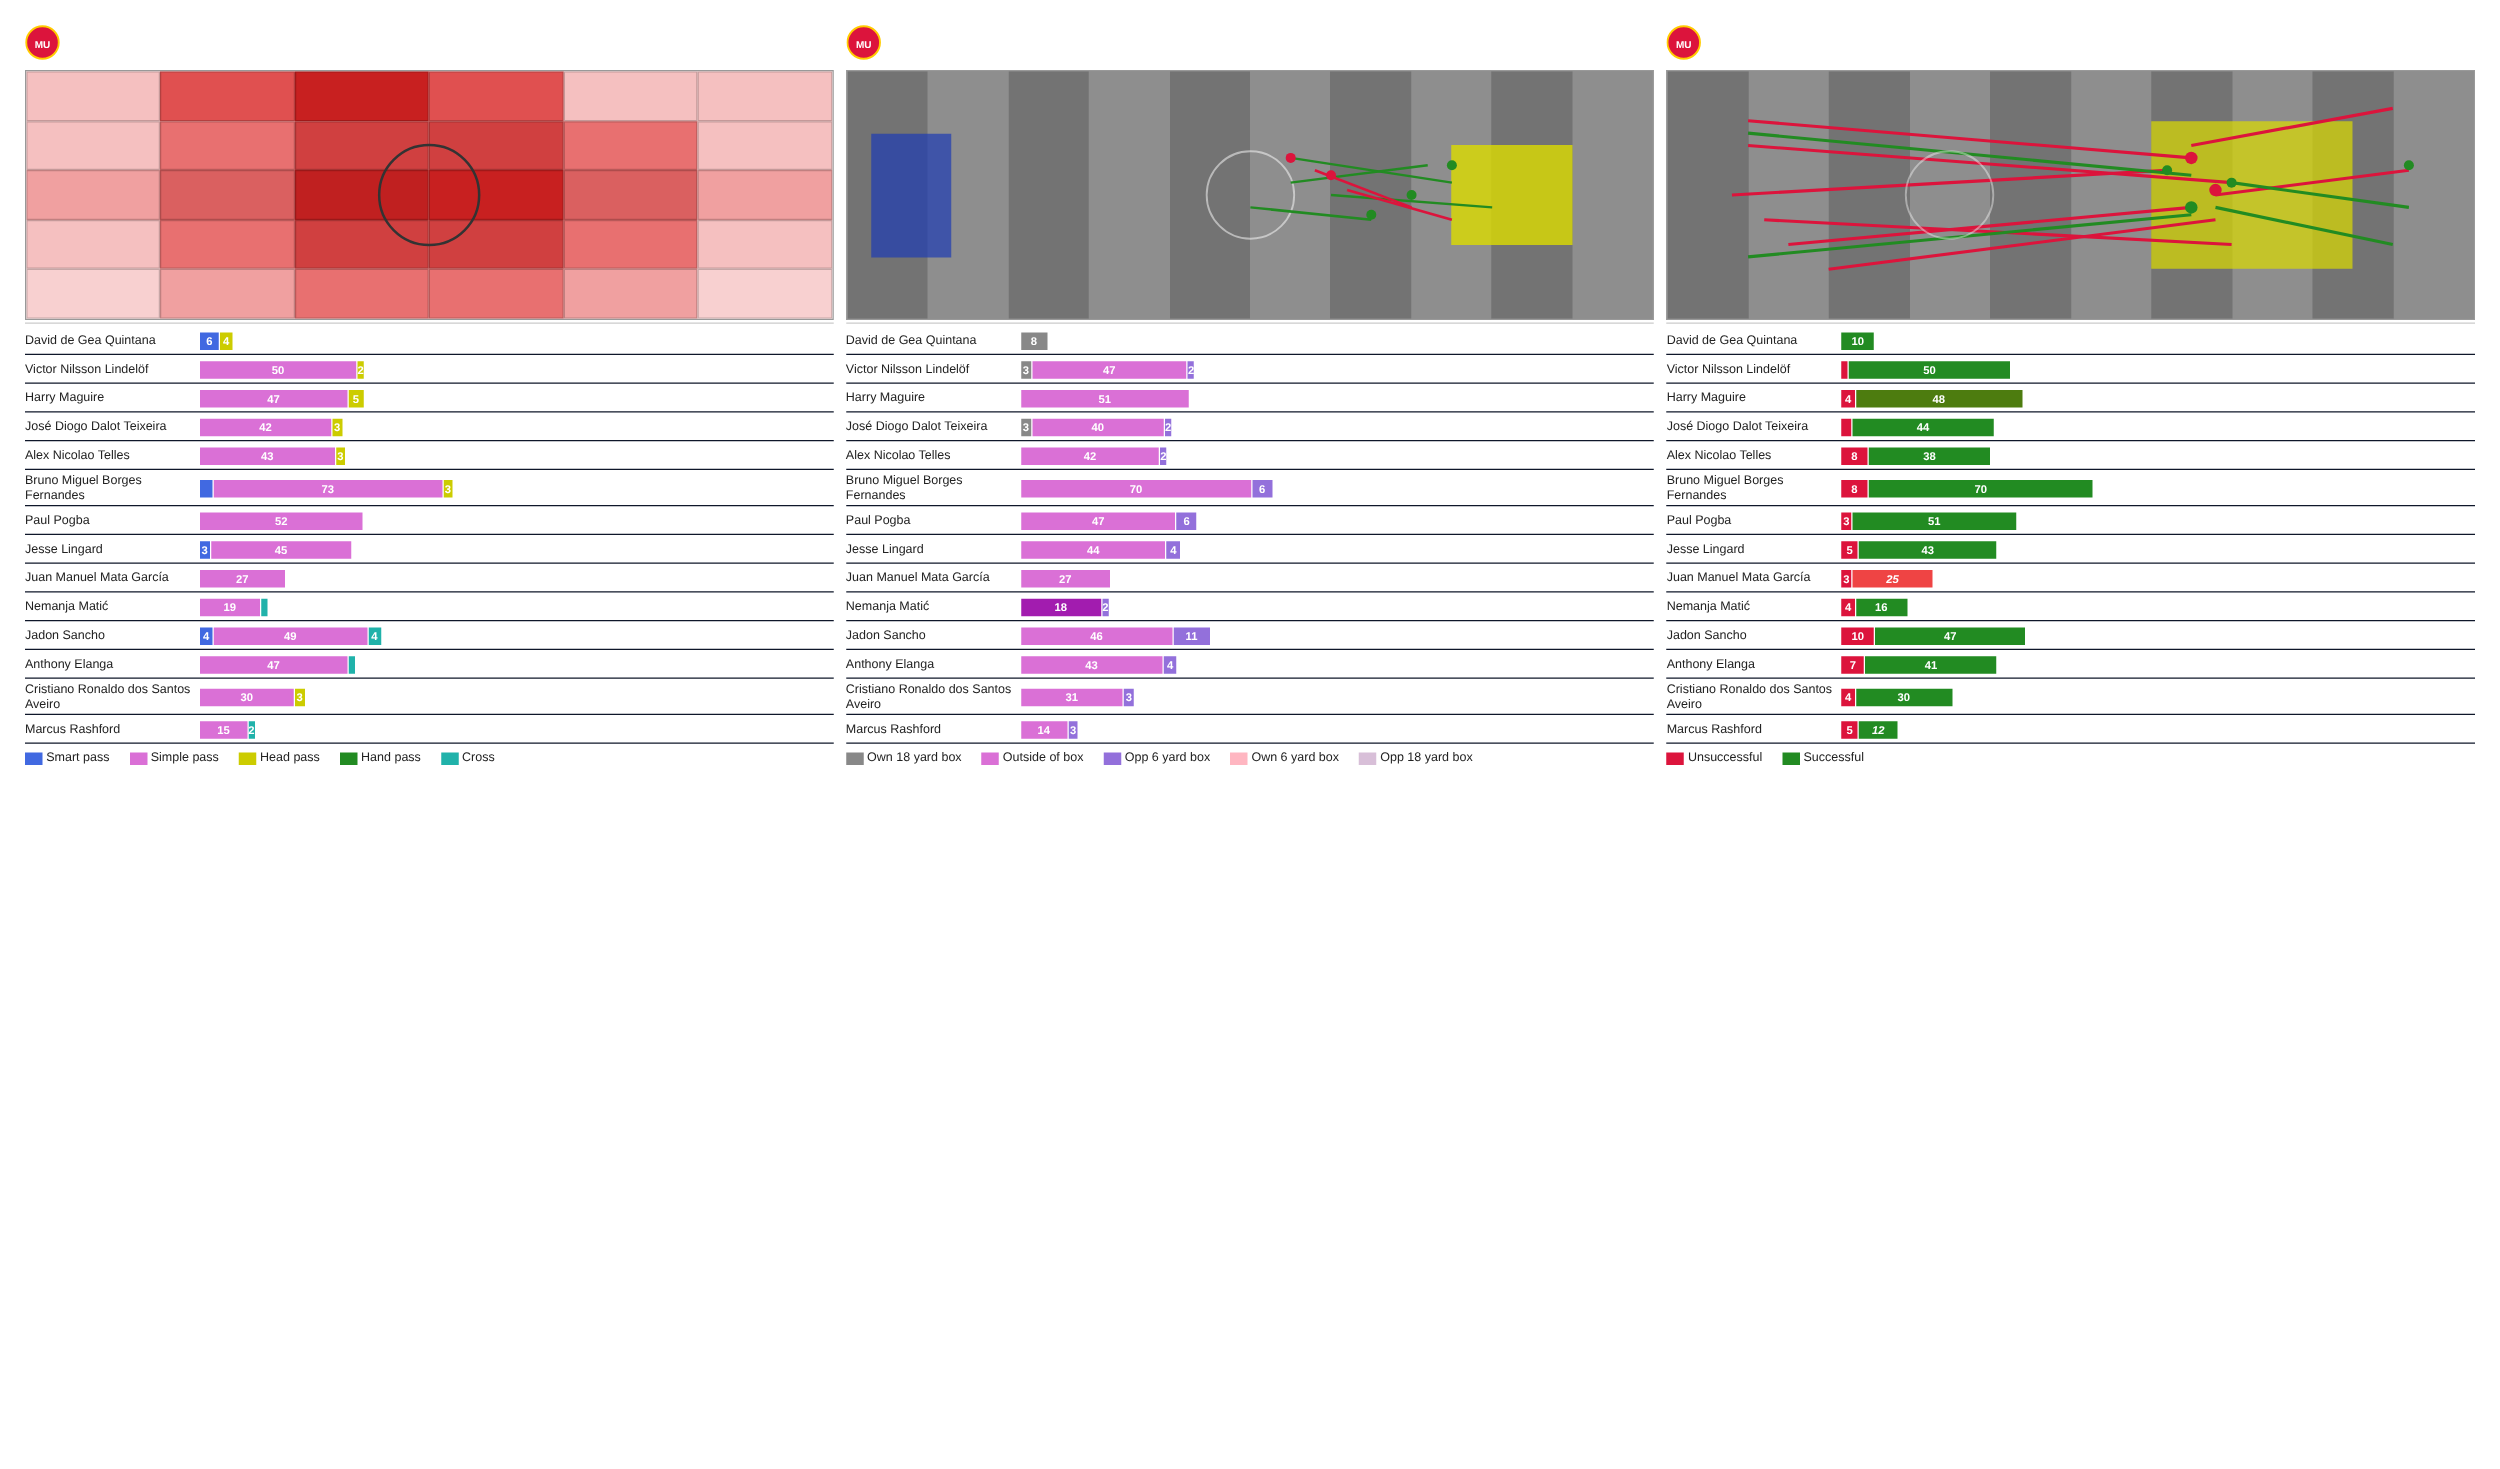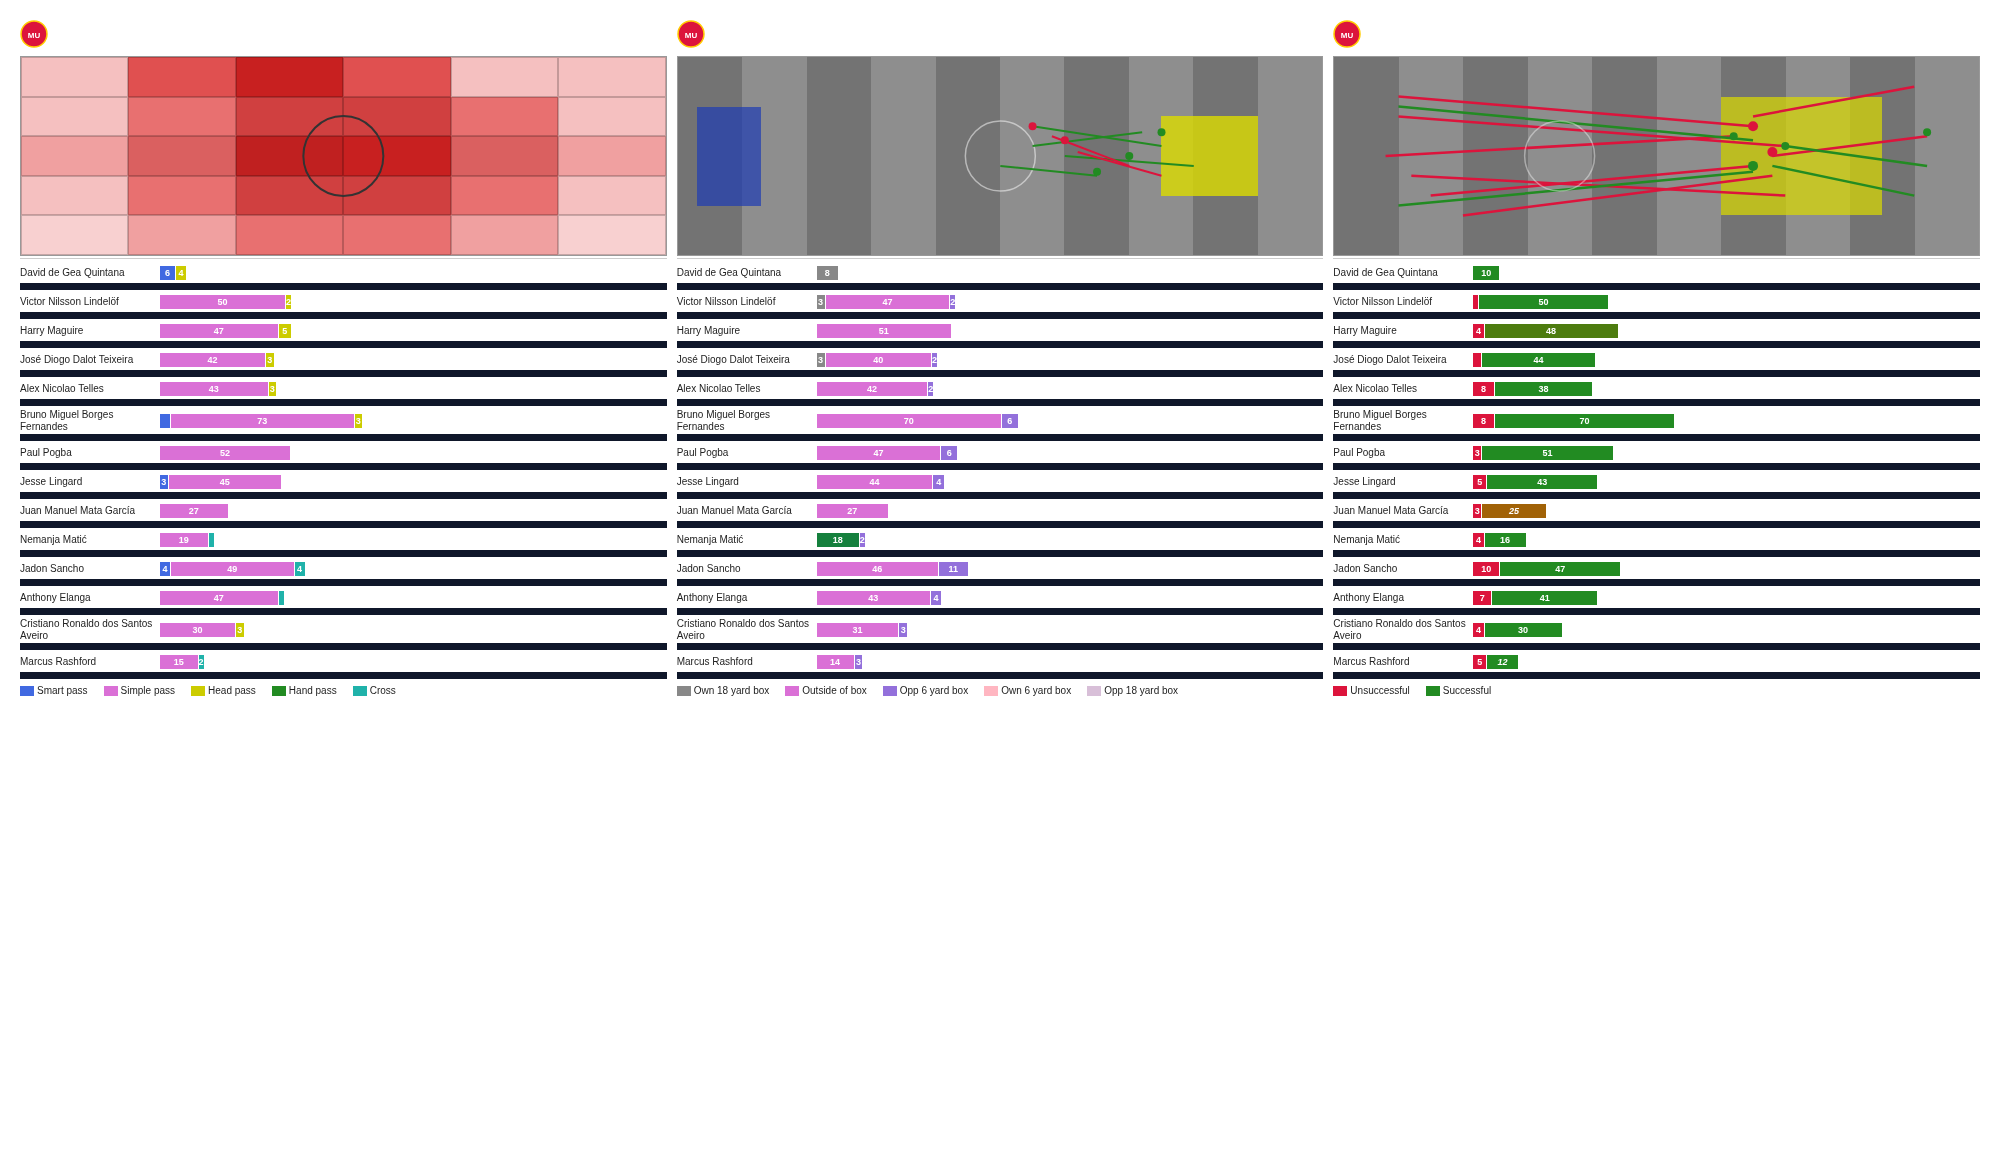--- a/index.html
+++ b/index.html
@@ -2,21 +2,21 @@
 <html><head>
   <meta charset="utf-8">
   <style>
     * { box-sizing: border-box; margin: 0; padding: 0; }
     body { font-family: Arial, sans-serif; font-size: 11px; background: #fff; color: #222; width: 2000px; }
     .main-container { display: flex; width: 2000px; padding: 20px; gap: 10px; }
     .panel { flex: 1; min-width: 0; }
     .panel-title { display: flex; align-items: flex-start; gap: 8px; font-weight: bold; font-size: 13px; margin-bottom: 8px; text-decoration: underline; }
     .man-utd-logo { width: 28px; height: 28px; display: inline-block; }
     .section-label { font-size: 12px; font-weight: bold; margin-bottom: 4px; border-bottom: 1px solid #ccc; padding-bottom: 2px; }
-    .player-row { display: flex; align-items: center; margin-bottom: 2px; min-height: 20px; border-bottom: 7px solid #0f172a; padding: 1px 0; }
+    .player-row { display: flex; align-items: center; margin-bottom: 2px; min-height: 20px; border-bottom: 1px solid #0f172a; padding: 1px 0; }
     .player-name { width: 140px; min-width: 140px; font-size: 10px; line-height: 1.2; padding-right: 4px; }
     .bars-container { flex: 1; display: flex; align-items: center; gap: 1px; height: 18px; }
     .bar { height: 14px; display: flex; align-items: center; justify-content: center; font-size: 9px; font-weight: bold; color: #fff; min-width: 4px; }
     
     .heatmap-container { width: 100%; height: 200px; position: relative; border: 1px solid #999; overflow: hidden; }
     .heatmap-grid { display: grid; grid-template-columns: repeat(6, 1fr); grid-template-rows: repeat(5, 1fr); width: 100%; height: 100%; }
     .heatmap-cell { border: 1px solid rgba(0,0,0,0.2); }
     
     .smart-field { width: 100%; height: 200px; position: relative; background: #888; border: 1px solid #999; overflow: hidden; }
     .crosses-field { width: 100%; height: 200px; position: relative; background: #888; border: 1px solid #999; overflow: hidden; }
@@ -313,21 +313,21 @@
         </div>
         <div class="player-row">
           <div class="player-name">Juan Manuel Mata García</div>
           <div class="bars-container">
             <div class="bar" style="background: rgb(218, 112, 214); width: 71.0526px; min-width: 4px;">27</div>
           </div>
         </div>
         <div class="player-row">
           <div class="player-name">Nemanja Matić</div>
           <div class="bars-container">
-            <div class="bar" style="background: #15803d; width: 42px; min-width: 4px;">18</div>
+            <div class="bar" style="background: #a21caf; width: 64px; min-width: 4px;">18</div>
             <div class="bar" style="background: rgb(147, 112, 219); width: 5.26316px; min-width: 4px;">2</div>
           </div>
         </div>
         <div class="player-row">
           <div class="player-name">Jadon Sancho</div>
           <div class="bars-container">
             <div class="bar" style="background: rgb(218, 112, 214); width: 121.053px; min-width: 4px;">46</div>
             <div class="bar" style="background: rgb(147, 112, 219); width: 28.9474px; min-width: 4px; text-align: center;">11</div>
           </div>
         </div>
@@ -483,21 +483,21 @@
           <div class="player-name">Jesse Lingard</div>
           <div class="bars-container">
             <div class="bar" style="background: rgb(220, 20, 60); width: 12.8205px; min-width: 4px;">5</div>
             <div class="bar" style="background: rgb(34, 139, 34); width: 110.256px; min-width: 4px;">43</div>
           </div>
         </div>
         <div class="player-row">
           <div class="player-name">Juan Manuel Mata García</div>
           <div class="bars-container">
             <div class="bar" style="background: rgb(220, 20, 60); width: 7.69231px; min-width: 4px;">3</div>
-            <div class="bar" style="background: #a16207; width: 64.1026px; min-width: 4px; font-style: italic;">25</div>
+            <div class="bar" style="background: #ef4444; width: 64.1026px; min-width: 4px; font-style: italic;">25</div>
           </div>
         </div>
         <div class="player-row">
           <div class="player-name">Nemanja Matić</div>
           <div class="bars-container">
             <div class="bar" style="background: rgb(220, 20, 60); width: 10.2564px; min-width: 4px;">4</div>
             <div class="bar" style="background: rgb(34, 139, 34); width: 41.0256px; min-width: 4px;">16</div>
           </div>
         </div>
         <div class="player-row">

